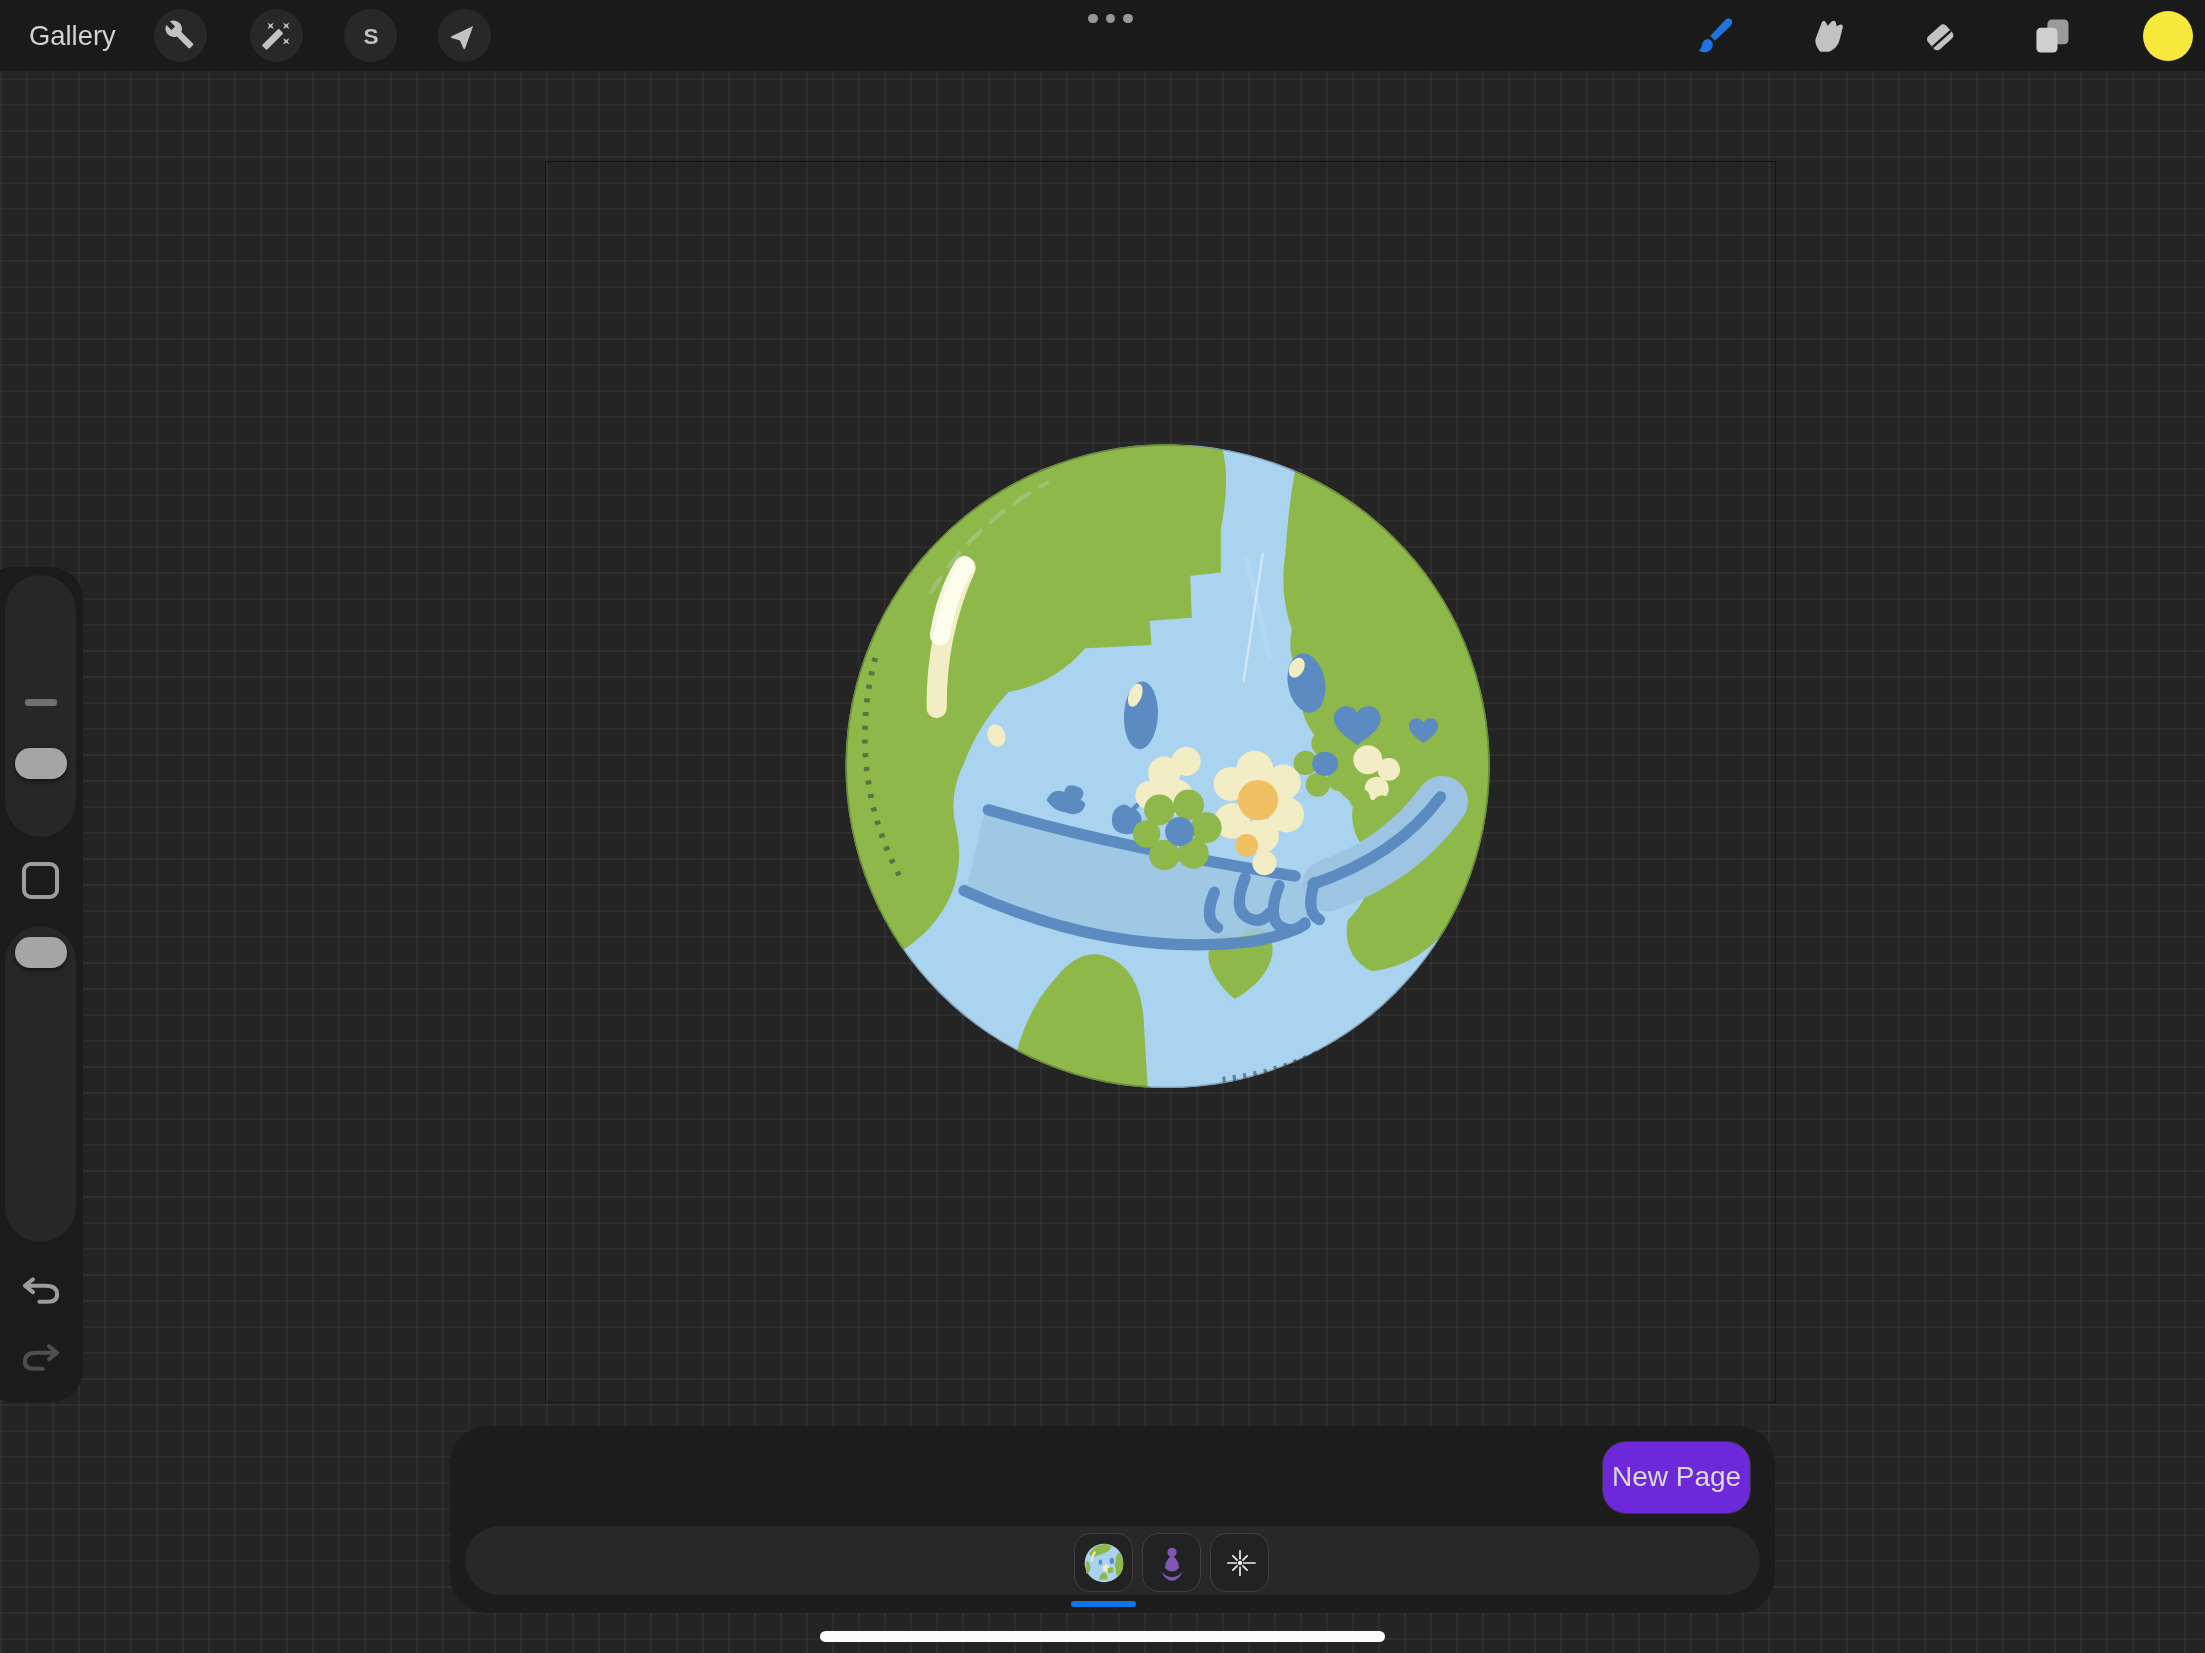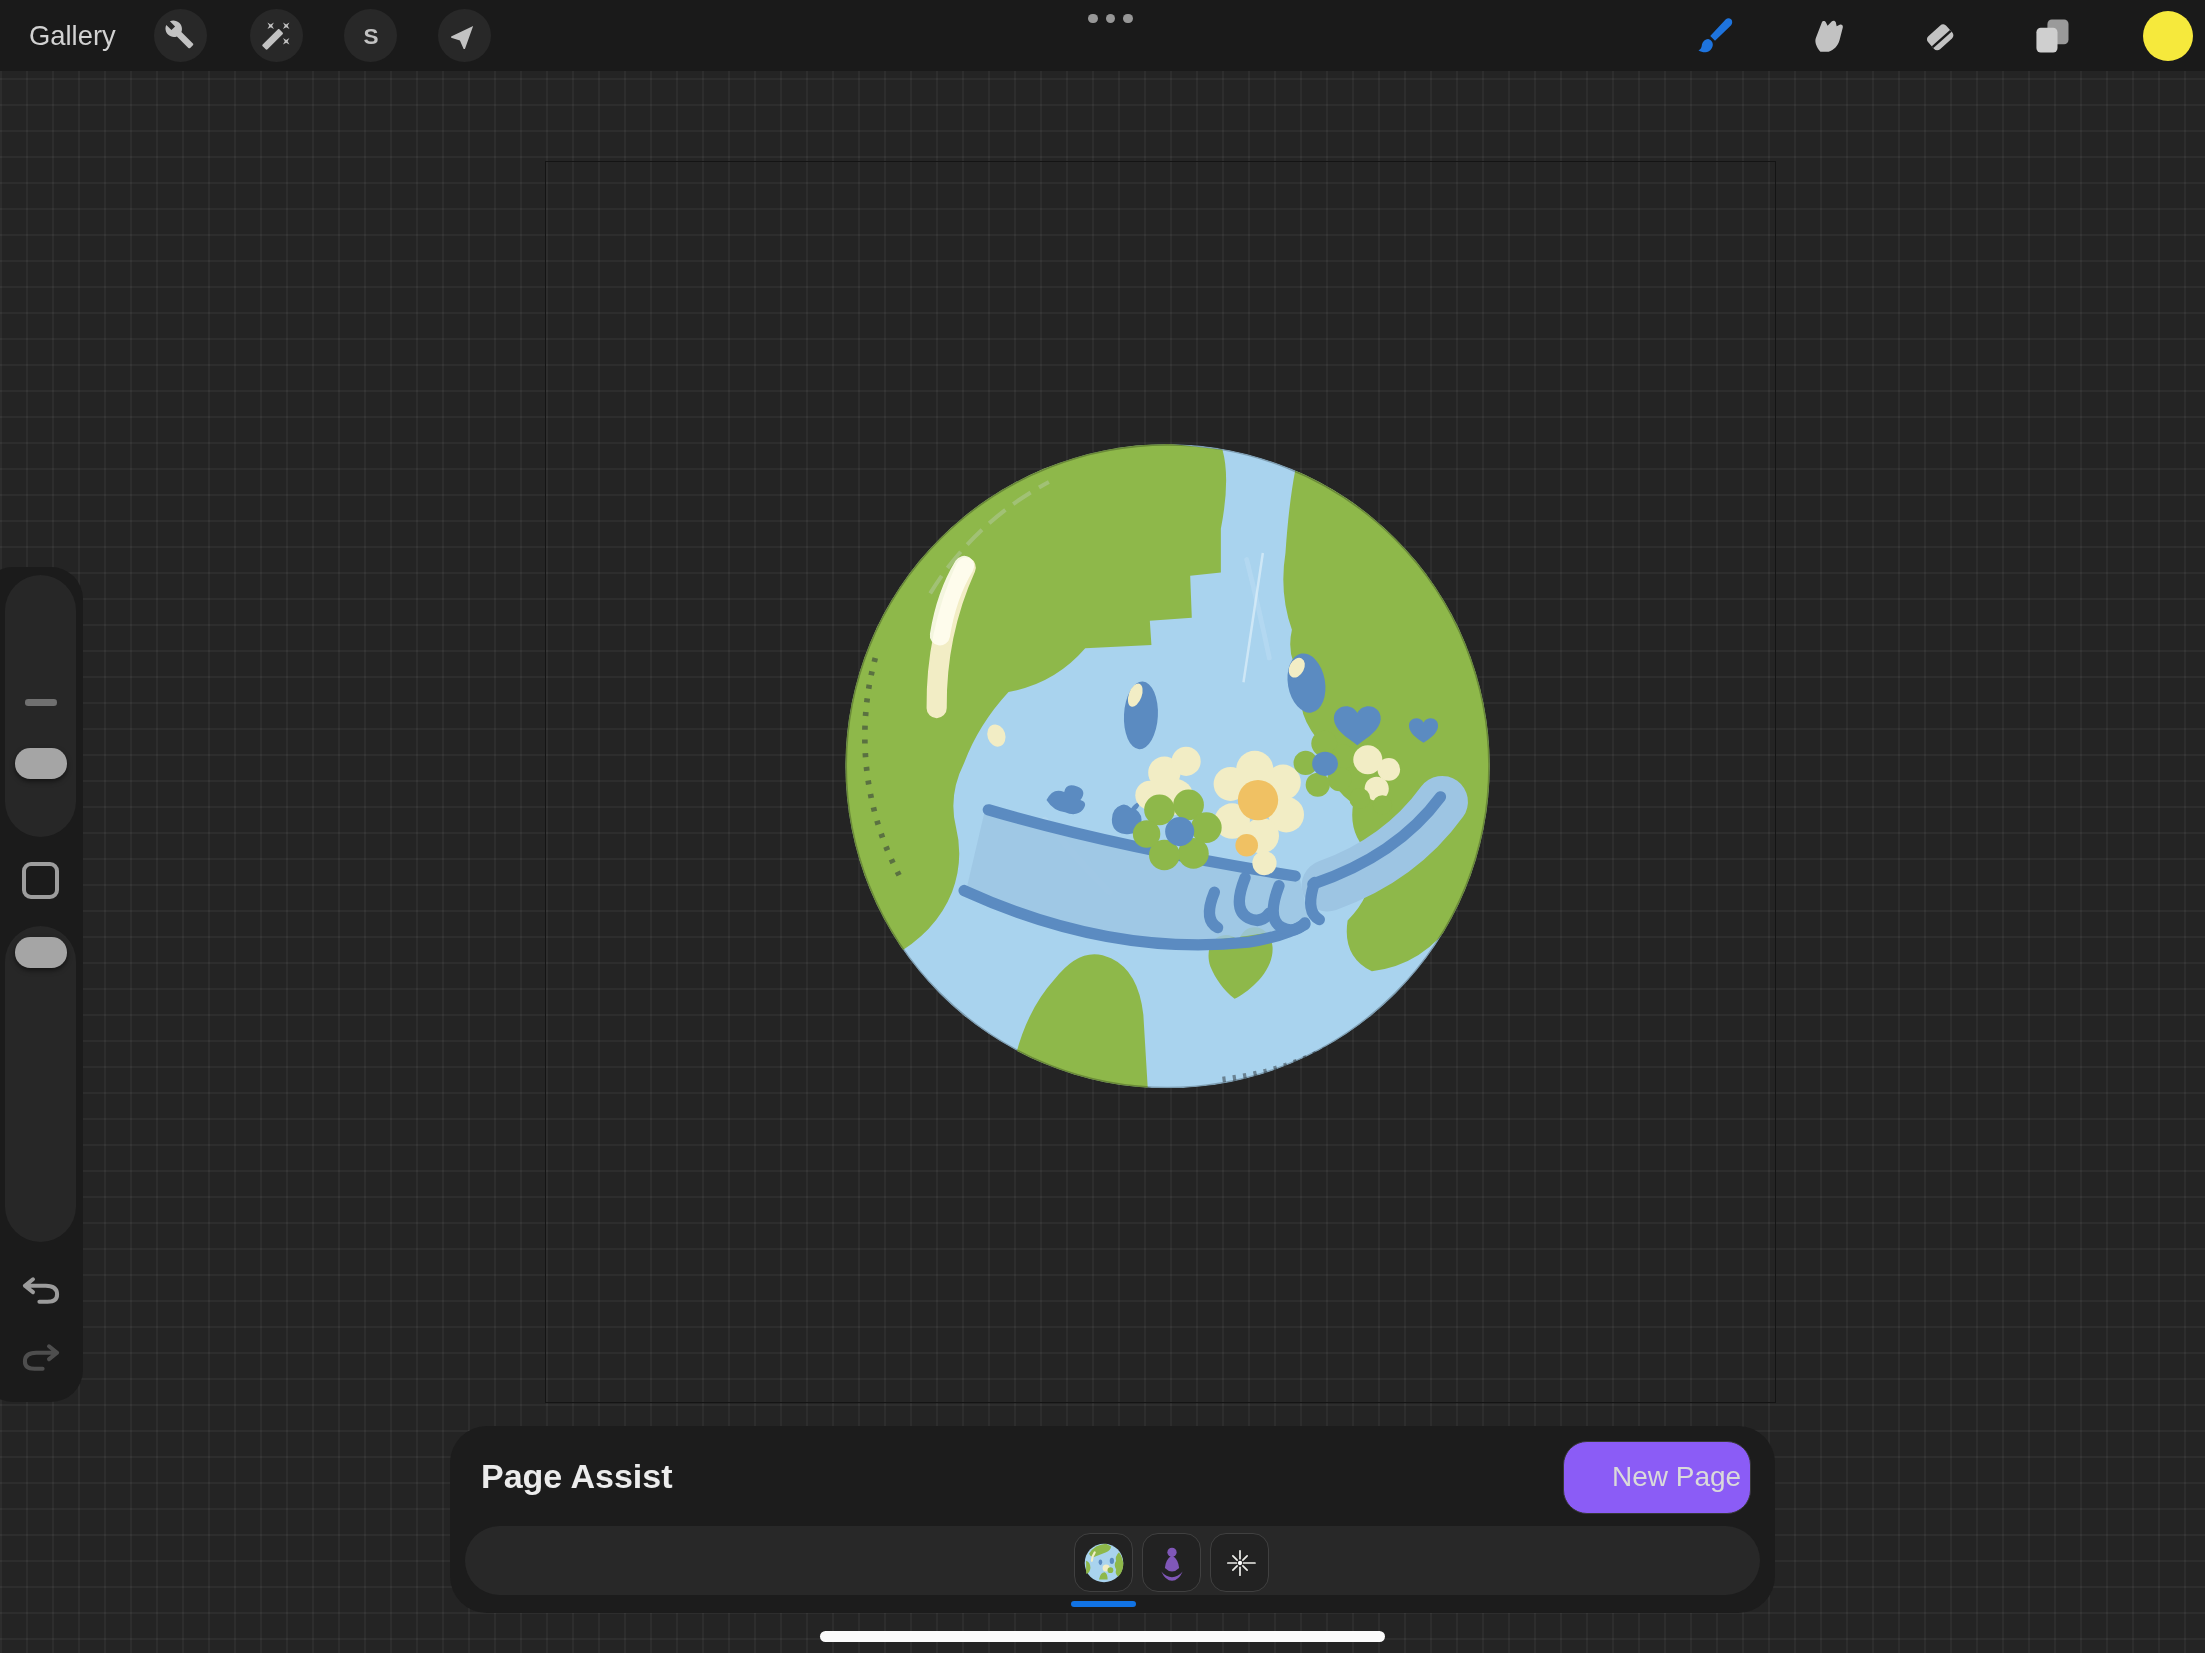--- a/index.html
+++ b/index.html
@@ -23,22 +23,22 @@
   
   #sidebar{left:-19.4px;top:567px;width:102px;height:835px;background:#1b1b1b;border-radius:32px;z-index:30;}
   .sb-track{left:24px;width:71px;background:#272727;border-radius:36px;}
   .sb-handle{left:34px;width:52px;height:31px;background:#a5a5a5;border-radius:15.3px;
     box-shadow:0 2.4px 4.8px rgba(0,0,0,.5);}
   .sb-tick{left:44px;top:132px;width:32px;height:6.5px;background:#707070;border-radius:3.2px;}
   .sb-square{left:41px;top:295px;width:29px;height:29px;border:4px solid #9d9d9d;border-radius:9px;background:transparent;}
   
   #page-assist{left:450px;top:1426px;width:1325px;height:187px;background:#1c1c1c;border-radius:37px;z-index:35;}
   .pa-title{left:31px;top:0;height:100px;line-height:100px;font-size:34px;font-weight:bold;color:#ececec;}
-  .pa-newpage{right:24px;top:14.5px;width:147px;height:71px;border-radius:24px;background:#8b5cf6;
-    border:1.6px solid #373737;color:#dadada;font-size:28px;display:flex;align-items:center;justify-content:center;padding-left:39px;}
+  .pa-newpage{right:24px;top:14.5px;width:147px;height:71px;border-radius:24px;background:#6d28d9;
+    border:1.6px solid #373737;color:#dadada;font-size:28px;display:flex;align-items:center;justify-content:center;}
   .pa-strip{left:14.5px;top:100px;width:1295px;height:69px;background:#282828;border-radius:36px;}
   .pa-thumb{top:107px;width:57px;height:57px;border:1.6px solid #404040;border-radius:16px;
     display:flex;align-items:center;justify-content:center;background:#222;}
   .pa-underline{top:175px;width:65px;height:5.7px;border-radius:3.2px;background:var(--indicator-blue,#1173e4);}
   
   #home-indicator{left:820px;top:1631px;width:565px;height:11.3px;border-radius:5.7px;background:#fbfbfb;z-index:50;}
   
   .f-ocean{fill:var(--ocean-blue,#a9d3ee)} .f-green{fill:var(--land-green,#8eb84a)}
   .f-cream{fill:var(--cream,#f2edc5)}     .f-orange{fill:var(--flower-orange,#f0c163)}
   .f-blue{fill:var(--stroke-blue,#5b8bc1)} .s-blue{stroke:var(--stroke-blue,#5b8bc1)}
@@ -233,21 +233,20 @@
       </svg>
     </div>
     <div class="abs" style="left:39px;top:768px;">
       <svg width="42" height="37" viewBox="0 0 52 46" opacity="0.4">
         <path d="M36 14 L46 22 L36 30 M46 22 H20 Q6 22 6 33 Q6 42 18 42 H28" stroke="#9c9c9c" stroke-width="5" fill="none" stroke-linecap="round" stroke-linejoin="round"></path>
       </svg>
     </div>
   </div>
 
   <div class="abs" id="page-assist">
-    <div class="abs pa-title">Page Assist</div>
     <div class="abs pa-newpage">New Page</div>
     <div class="abs pa-strip"></div>
 
     <div class="abs pa-thumb" style="left:624px;">
       <svg width="50" height="50" viewBox="0 0 70 70">
         <circle cx="35" cy="35" r="27" class="f-ocean"></circle>
         <path class="f-green" d="M14 22 Q22 9 38 8 L45 12 Q44 18 38 20 Q28 24 20 27 Q15 25 14 22 Z"></path>
         <path class="f-green" d="M56 20 Q62 28 62 38 Q61 48 55 54 Q50 50 52 44 Q48 38 52 32 Q50 26 56 20 Z"></path>
         <path class="f-green" d="M10 32 Q16 34 16 42 Q15 50 10 50 Z"></path>
         <path class="f-green" d="M28 58 Q30 48 36 48 Q40 50 40 58 Z"></path>

